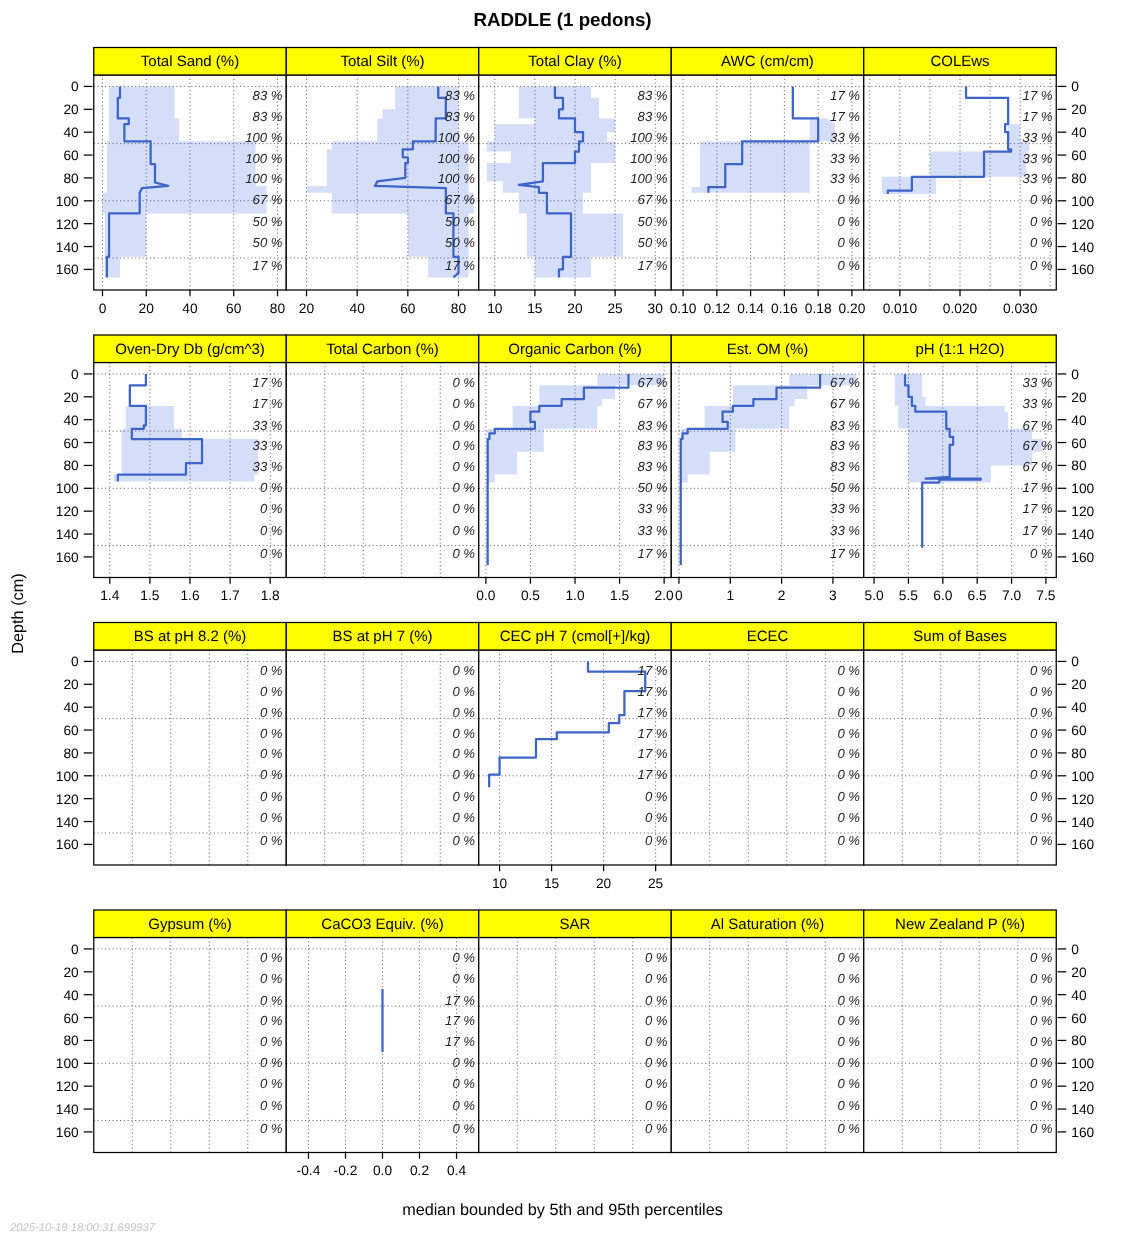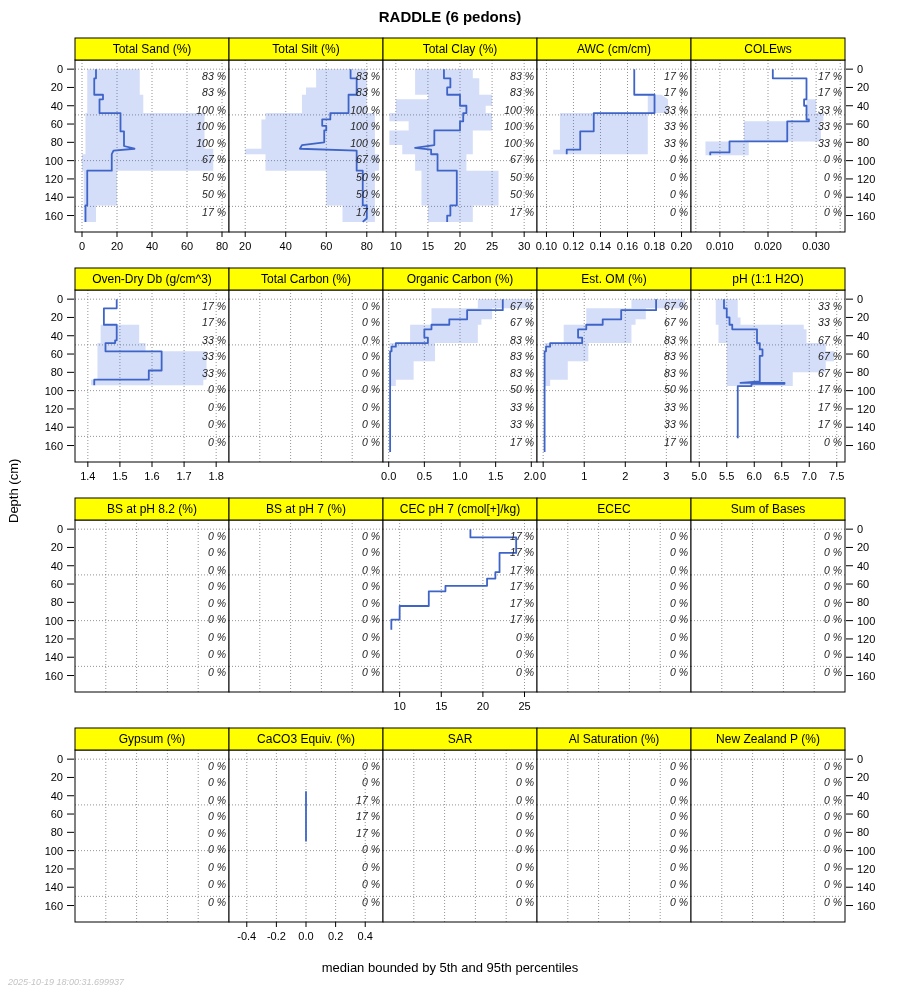--- a/index.html
+++ b/index.html
@@ -12,21 +12,21 @@
   .timestamp{position:absolute;top:977px;left:8px;font-size:9px;font-style:italic;
              color:#c4c4c4;}
   .ylabel{position:absolute;left:6px;top:60px;height:862px;writing-mode:vertical-rl;
           transform:rotate(180deg);text-align:center;font-size:13px;color:#000;}
   svg{position:absolute;top:0;left:0;font-family:"Liberation Sans",sans-serif;}
 </style>
 </head>
 <body>
 
 <div class="figure">
-  <div class="title">RADDLE (6 pedons)</div>
+  <div class="title">RADDLE (1 pedons)</div>
   <div class="ylabel">Depth (cm)</div>
   <svg id="chart" width="900" height="1000" viewBox="0 0 900 1000">
       <g>
         <rect x="75" y="60" width="154" height="172" fill="#ffffff"></rect>
         <line x1="82" y1="60" x2="82" y2="232" stroke="#777777" stroke-width="0.8" stroke-dasharray="1,2"></line>
         <line x1="117" y1="60" x2="117" y2="232" stroke="#777777" stroke-width="0.8" stroke-dasharray="1,2"></line>
         <line x1="152" y1="60" x2="152" y2="232" stroke="#777777" stroke-width="0.8" stroke-dasharray="1,2"></line>
         <line x1="187" y1="60" x2="187" y2="232" stroke="#777777" stroke-width="0.8" stroke-dasharray="1,2"></line>
         <line x1="222" y1="60" x2="222" y2="232" stroke="#777777" stroke-width="0.8" stroke-dasharray="1,2"></line>
         <line x1="75" y1="69.14893617021276" x2="229" y2="69.14893617021276" stroke="#777777" stroke-width="0.8" stroke-dasharray="1,2"></line>

